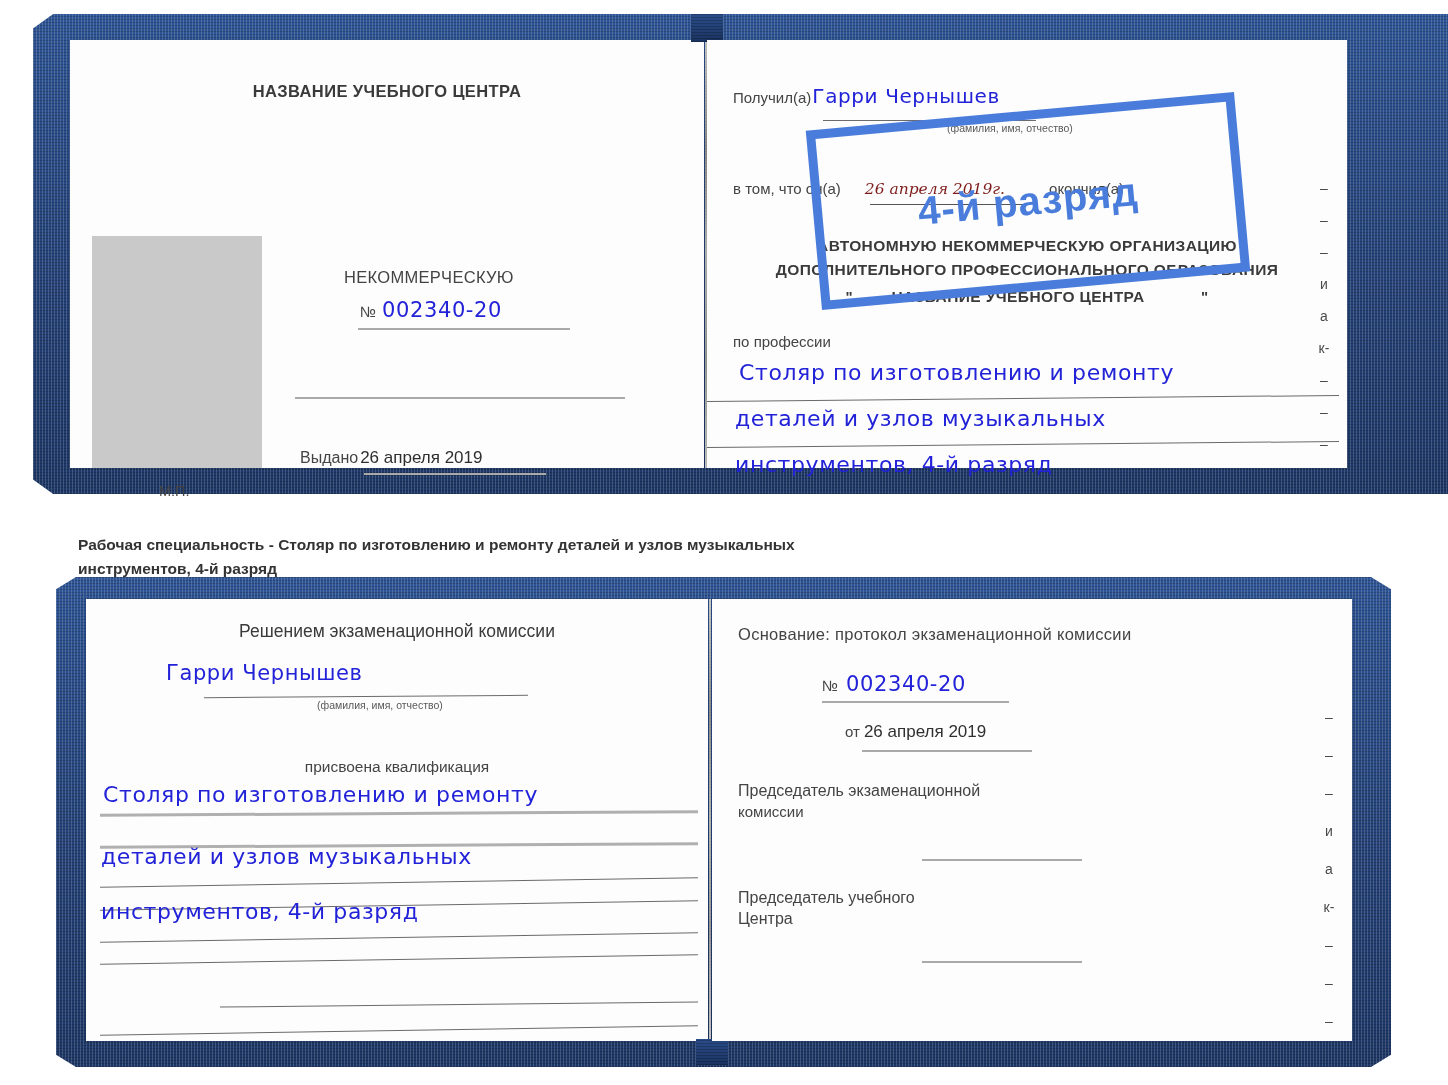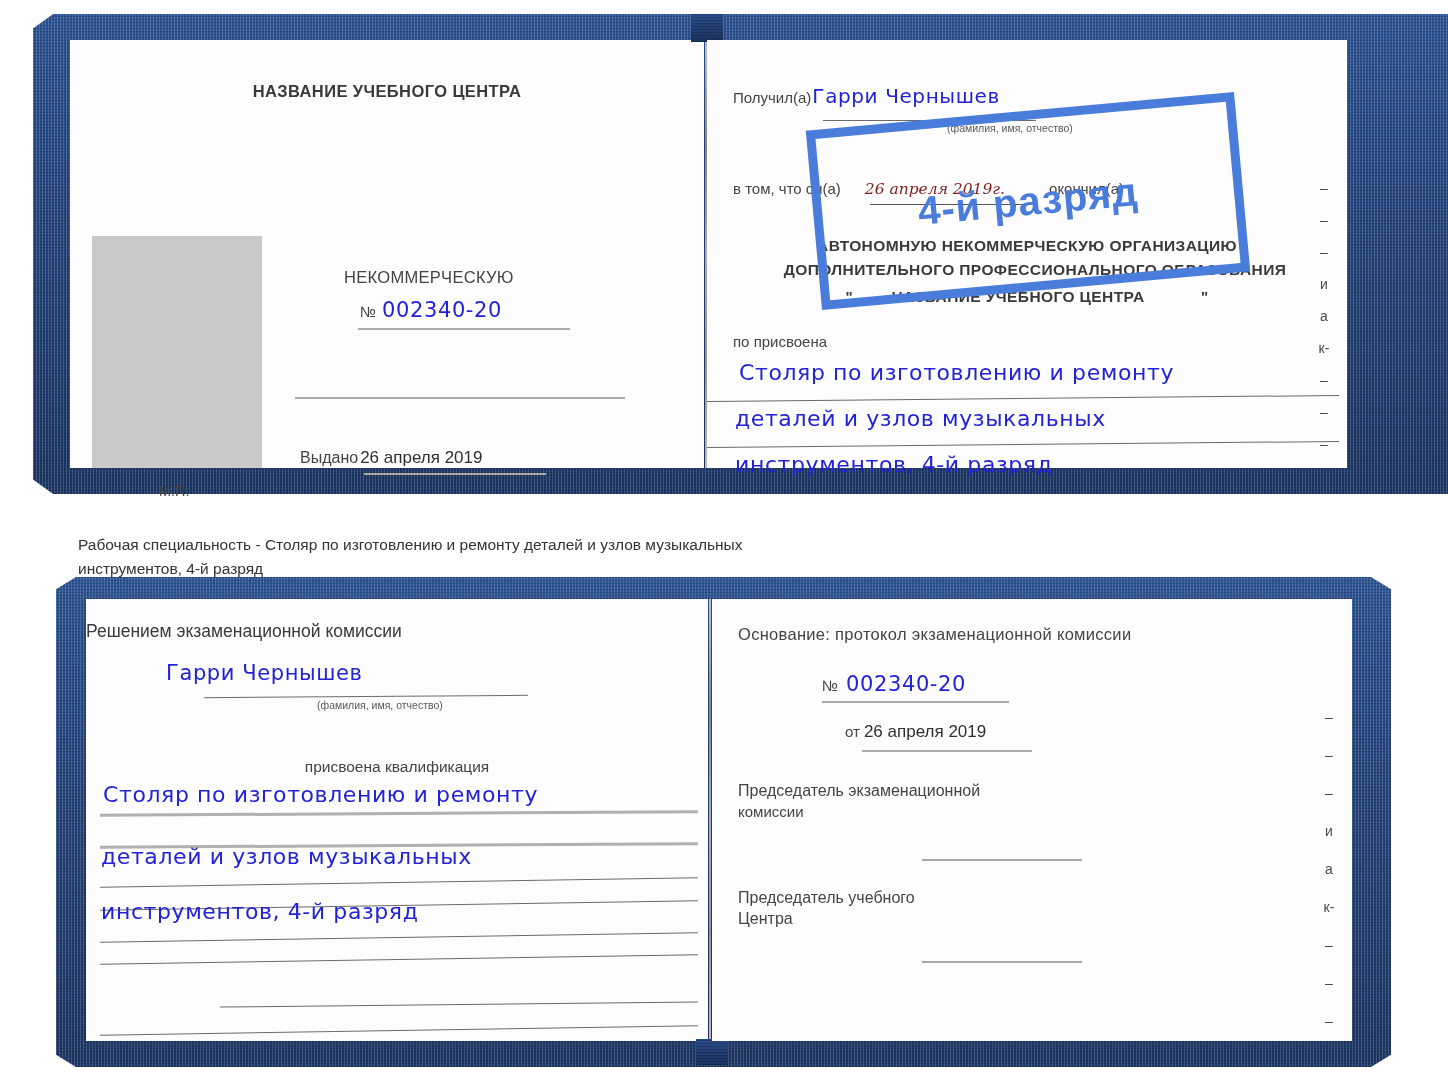--- a/index.html
+++ b/index.html
@@ -48,20 +48,21 @@
     font-family:"DejaVu Serif","Liberation Serif",serif;
     font-style:italic;color:#7f1d1d;text-align:center;
   }
   .rule{position:absolute;height:2px;background:#a9a9a9;}
   .rule.thin{height:1px;background:#767676;}
 
   
   .caption{
     position:absolute;font-size:15.5px;line-height:24px;color:#333;
     z-index:40;
+    font-weight:bold;
   }
 
   
   .stamp{
     position:absolute;z-index:60;
     border:9px solid #4a7ddb;
     transform:rotate(-5.2deg);
     display:flex;align-items:center;justify-content:center;
     box-sizing:border-box;
   }
@@ -120,29 +121,29 @@
     <div class="small" style="position:absolute;left:240px;top:82px;">(фамилия, имя, отчество)</div>
 
     <div style="position:absolute;left:26px;top:140px;display:flex;align-items:baseline;">
       <span class="lbl" style="font-size:15px;">в том, что он(а)</span>
       <span class="hand-it" style="font-size:15.5px;margin-left:24px;">26 апреля 2019г.</span>
       <span class="lbl" style="font-size:15px;margin-left:44px;">окончил(а)</span>
     </div>
     <div class="rule thin" style="left:163px;top:164px;width:154px;height:1px;background:#555;"></div>
 
     <div class="ttl" style="position:absolute;left:0;top:197px;width:100%;text-align:center;font-size:15.5px;">АВТОНОМНУЮ НЕКОММЕРЧЕСКУЮ ОРГАНИЗАЦИЮ</div>
-    <div class="ttl" style="position:absolute;left:0;top:221px;width:100%;text-align:center;font-size:15.5px;padding-left:8px;">ДОПОЛНИТЕЛЬНОГО ПРОФЕССИОНАЛЬНОГО ОБРАЗОВАНИЯ</div>
+    <div class="ttl" style="position:absolute;left:0;top:221px;width:100%;text-align:center;font-size:15.5px;">ДОПОЛНИТЕЛЬНОГО ПРОФЕССИОНАЛЬНОГО ОБРАЗОВАНИЯ</div>
 
     <div style="position:absolute;left:0;top:248px;width:100%;text-align:center;">
       <span class="ttl" style="font-size:15px;margin-right:34px;">"</span>
       <span class="ttl" style="font-size:15.5px;">НАЗВАНИЕ УЧЕБНОГО ЦЕНТРА</span>
       <span class="ttl" style="font-size:15px;margin-left:52px;">"</span>
     </div>
 
-    <div class="lbl" style="position:absolute;left:26px;top:293px;font-size:15px;">по присвоена</div>
+    <div class="lbl" style="position:absolute;left:26px;top:293px;font-size:15px;">по профессии</div>
 
     <div class="hand" style="position:absolute;left:32px;top:320px;font-size:22px;">Столяр по изготовлению и ремонту</div>
     <div class="rule thin" style="left:0;top:358px;width:632px;background:#6a6a6a;transform:rotate(-0.55deg);"></div>
 
     <div class="hand" style="position:absolute;left:28px;top:366px;font-size:22px;">деталей и узлов музыкальных</div>
     <div class="rule thin" style="left:0;top:404px;width:632px;background:#6a6a6a;transform:rotate(-0.55deg);"></div>
 
     <div class="hand" style="position:absolute;left:28px;top:412px;font-size:22px;">инструментов, 4-й разряд</div>
 
     <div style="position:absolute;right:10px;top:140px;width:26px;text-align:center;
@@ -168,21 +169,21 @@
   <div>Рабочая специальность - Столяр по изготовлению и ремонту деталей и узлов музыкальных</div>
   <div>инструментов, 4-й разряд</div>
 </div>
 
 <div class="book" style="left:56px;top:577px;width:1335px;height:490px;">
 
   <div class="cover" style="clip-path: polygon(0 2.5%, 1.5% 0, 98.5% 0, 100% 2.5%, 100% 97.5%, 98.5% 100%, 1.5% 100%, 0 97.5%);"></div>
 
   <div class="page left" style="left:30px;top:22px;width:622px;height:442px;">
 
-    <div class="lbl" style="position:absolute;left:0;top:22px;width:100%;text-align:left;font-size:17.5px;color:#3a3a3a;">Решением экзаменационной комиссии</div>
+    <div class="lbl" style="position:absolute;left:0;top:22px;width:100%;text-align:center;font-size:17.5px;color:#3a3a3a;">Решением экзаменационной комиссии</div>
 
     <div class="hand" style="position:absolute;left:80px;top:62px;font-size:21px;">Гарри Чернышев</div>
     <div class="rule thin" style="left:118px;top:97px;width:324px;height:1px;background:#6b6b6b;transform:rotate(-0.4deg);"></div>
     <div class="small" style="position:absolute;left:231px;top:100px;">(фамилия, имя, отчество)</div>
 
     <div class="lbl" style="position:absolute;left:0;top:159px;width:100%;text-align:center;font-size:15.5px;">присвоена квалификация</div>
 
     <div class="hand" style="position:absolute;left:17px;top:183px;font-size:22px;">Столяр по изготовлению и ремонту</div>
     <div class="rule" style="left:14px;top:213px;width:598px;height:3px;background:#b0b0b0;transform:rotate(-0.35deg);"></div>
     <div class="rule" style="left:14px;top:245px;width:598px;height:3px;background:#b0b0b0;transform:rotate(-0.35deg);"></div>

